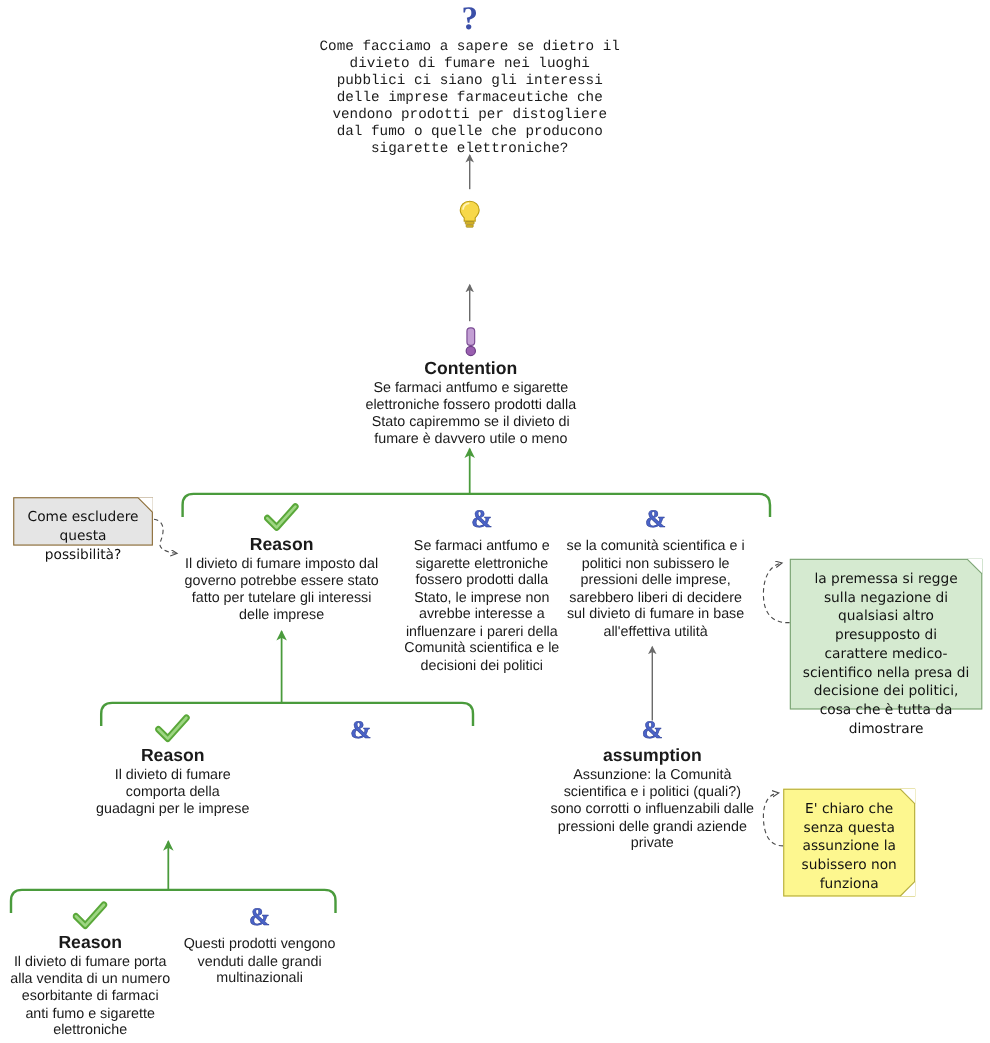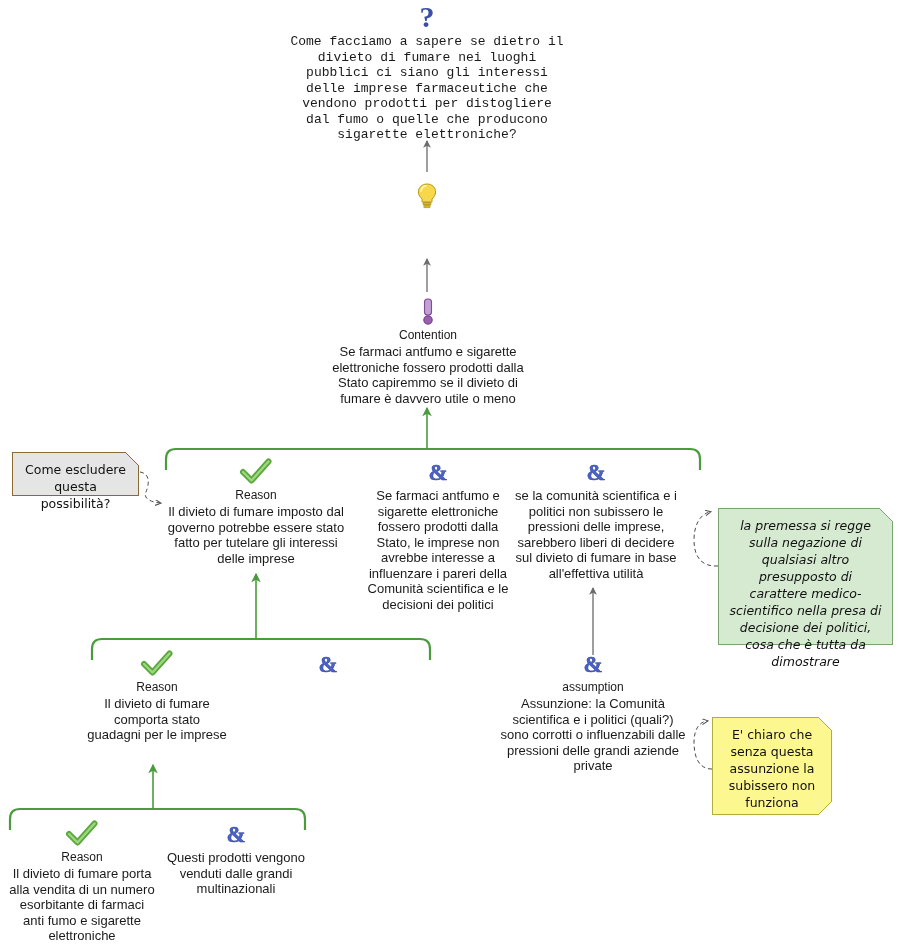--- a/index.html
+++ b/index.html
@@ -3,21 +3,21 @@
 <meta charset="utf-8">
 <style>
   html,body{margin:0;padding:0;background:#ffffff;}
   body{width:900px;height:948px;position:relative;overflow:hidden;
        font-family:"Liberation Sans", sans-serif;color:#1a1a1a;}
   #canvas{position:absolute;left:0;top:0;width:900px;height:948px;}
   svg.layer{position:absolute;left:0;top:0;width:900px;height:948px;pointer-events:none;}
 
   .node{position:absolute;text-align:center;}
   .node .icon{display:block;margin:0 auto 2px auto;height:30px;line-height:30px;}
-  .node .ntitle{font-weight:normal;font-size:12px;line-height:15px;display:block;margin-bottom:1px;}
+  .node .ntitle{font-weight:bold;font-size:16px;line-height:15px;display:block;margin-bottom:1px;}
   .node .ntext{font-size:13px;line-height:15.5px;display:block;}
 
   .qtext{font-size:14px;line-height:17px;font-family:Liberation Mono, monospace;}
 
   
   .note{position:absolute;box-sizing:border-box;padding:8px 10px;
         font-family:"DejaVu Sans", sans-serif;font-size:12.5px;line-height:17px;
         text-align:center;color:#111;}
   .note-orange{background:#e5e5e5;border:1px solid #8a6a33;}
   .note-green{background:#d5ead0;border:1px solid #7ba373;}
@@ -128,21 +128,21 @@
   </div>
 
   <div class="node" style="left:86px;top:648px;width:142px;">
     <span class="icon">
       <svg class="ico-svg" width="32" height="28" viewBox="0 0 32 28">
         <path d="M3,14 L11.5,22.5 L28.5,3.5" fill="none" stroke="#5aa83a" stroke-width="6" stroke-linecap="round" stroke-linejoin="round"></path>
         <path d="M3,14 L11.5,22.5 L28.5,3.5" fill="none" stroke="#9ed683" stroke-width="2.4" stroke-linecap="round" stroke-linejoin="round"></path>
       </svg>
     </span>
     <span class="ntitle">Reason</span>
-    <span class="ntext">Il divieto di fumare comporta stato guadagni per le imprese</span>
+    <span class="ntext">Il divieto di fumare comporta della guadagni per le imprese</span>
   </div>
 
   <div class="node" style="left:228px;top:648px;width:200px;">
     <span class="icon">
       <svg class="ico-svg" width="26" height="26" viewBox="0 0 26 26">
         <text x="13" y="21" text-anchor="middle" font-family="'Liberation Serif',serif" font-size="23" font-weight="bold" fill="#4a63c8" stroke="#2e3f93" stroke-width="0.5">&amp;</text>
       </svg>
     </span>
   </div>
 
@@ -177,21 +177,21 @@
   </div>
 
   <div class="note note-orange" style="left:12px;top:452px;width:127px;height:44px;">
     <span>Come escludere questa possibilità?</span>
     <svg class="fold-tr-edge" viewBox="0 0 14 14">
       <path d="M0,0 L14,14 L14,0 z" fill="#ffffff"></path>
       <path d="M0,0 L14,14" stroke="#8a6a33" stroke-width="1" fill="none"></path>
     </svg>
   </div>
 
-  <div class="note note-green" style="left:718px;top:508px;width:175px;height:137px;font-style:italic;">
+  <div class="note note-green" style="left:718px;top:508px;width:175px;height:137px;">
     <span>la premessa si regge sulla negazione di qualsiasi altro presupposto di carattere medico-scientifico nella presa di decisione  dei politici, cosa che è tutta da dimostrare</span>
     <svg class="fold-tr-edge" viewBox="0 0 14 14">
       <path d="M0,0 L14,14 L14,0 z" fill="#ffffff"></path>
       <path d="M0,0 L14,14" stroke="#7ba373" stroke-width="1" fill="none"></path>
     </svg>
   </div>
 
   <div class="note note-yellow" style="left:712px;top:717px;width:120px;height:98px;">
     <span>E' chiaro che senza questa assunzione la subissero non funziona</span>
     <svg class="fold-tr-edge" viewBox="0 0 14 14">

